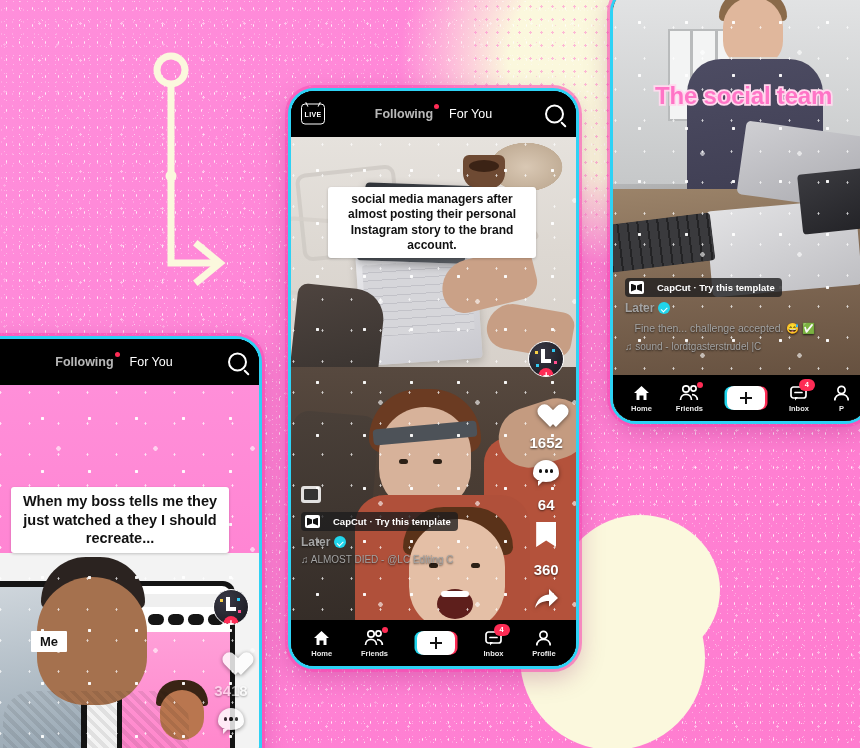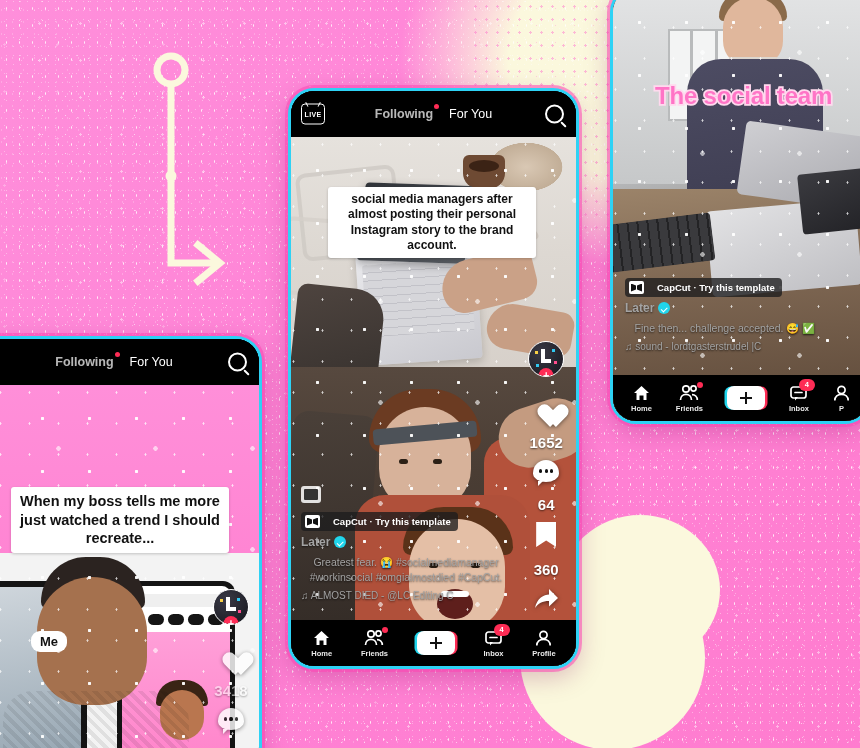--- a/index.html
+++ b/index.html
@@ -207,21 +207,21 @@
   .bl-chips i{flex:1;background:#151515;border-radius:6px;}
   .bl-pinkimg{position:absolute;left:0;right:0;top:46px;bottom:0;background:linear-gradient(180deg,#ff9fd8,#ff7ec8);}
   .bl-kid{position:absolute;left:38px;top:58px;width:44px;height:50px;background:#b9764f;border-radius:22px;}
   .bl-kid2{position:absolute;left:34px;top:48px;width:52px;height:26px;background:#3a2415;border-radius:26px 26px 4px 4px;}
   .bl-man{position:absolute;left:50px;top:178px;width:150px;height:252px;}
   .bl-mhair{position:absolute;left:22px;top:-6px;width:104px;height:52px;background:#2b2320;border-radius:52px 52px 8px 8px;}
   .bl-mface{position:absolute;left:18px;top:14px;width:110px;height:128px;background:#a5714e;border-radius:55px 55px 48px 48px;}
   .bl-mbody{position:absolute;left:-16px;top:128px;width:186px;height:126px;
     background:linear-gradient(170deg,#8b6b5c,#6d5245);border-radius:30px 30px 0 0;
     background-image:repeating-linear-gradient(45deg,rgba(0,0,0,.08) 0 4px,transparent 4px 8px);}
-  .me-tag{position:absolute;background:#fff;color:#111;font-weight:bold;font-size:13px;padding:3px 9px;border-radius:9px;}
+  .me-tag{position:absolute;background:#fff;color:#111;font-weight:bold;font-size:13px;padding:3px 9px;border-radius:1px;}
 
   .shad{filter:drop-shadow(0 1px 2px rgba(0,0,0,.55));}
 </style>
 </head>
 <body>
 
 <div id="stage">
 
   <div class="bg-base"></div>
   <div class="speckle"></div>
@@ -361,21 +361,21 @@
         </div>
         <div class="bl-man">
           <div class="bl-mhair"></div>
           <div class="bl-mface"></div>
           <div class="bl-mbody"></div>
 
         </div>
         <div class="snowlayer"></div>
       </div>
 
-      <div class="meme-box" style="left:42px;top:148px;width:200px;font-size:14.5px;">When my boss tells me more just watched a trend I should recreate...</div>
+      <div class="meme-box" style="left:42px;top:148px;width:200px;font-size:14.5px;">When my boss tells me they just watched a they I should recreate...</div>
 
       <div class="me-tag" style="left:62px;top:292px;">Me</div>
 
       <div class="rail" style="right:10px;top:250px;">
         <div class="rail-item" style="margin-bottom:18px;">
           <div class="avatar">
             <div class="av-l"></div>
               <div class="av-l2"></div>
             <div class="av-px" style="left:6px;top:9px;background:#f7d046;"></div>
             <div class="av-px" style="left:23px;top:8px;background:#31c7f0;"></div>
@@ -457,21 +457,20 @@
       <div class="capcut" style="left:10px;top:421px;">
         <span class="cc"></span>
         <span>CapCut · Try this template</span>
       </div>
 
       <div class="caption" style="left:10px;top:444px;width:210px;">
         <div class="cap-user">
           <span>Later</span>
           <span class="verified"></span>
         </div>
-        <div class="cap-text">Greatest fear. 😭 #socialmediamanager #workinsocial #omgialmostdied #CapCut.</div>
         <div class="cap-sound">♫ ALMOST DIED - @LC Editing  C</div>
       </div>
 
       <div class="rail" style="right:9px;top:250px;">
         <div class="rail-item" style="margin-bottom:18px;">
           <div class="avatar">
             <div class="av-l"></div>
               <div class="av-l2"></div>
             <div class="av-px" style="left:6px;top:9px;background:#f7d046;"></div>
             <div class="av-px" style="left:23px;top:7px;background:#31c7f0;"></div>

